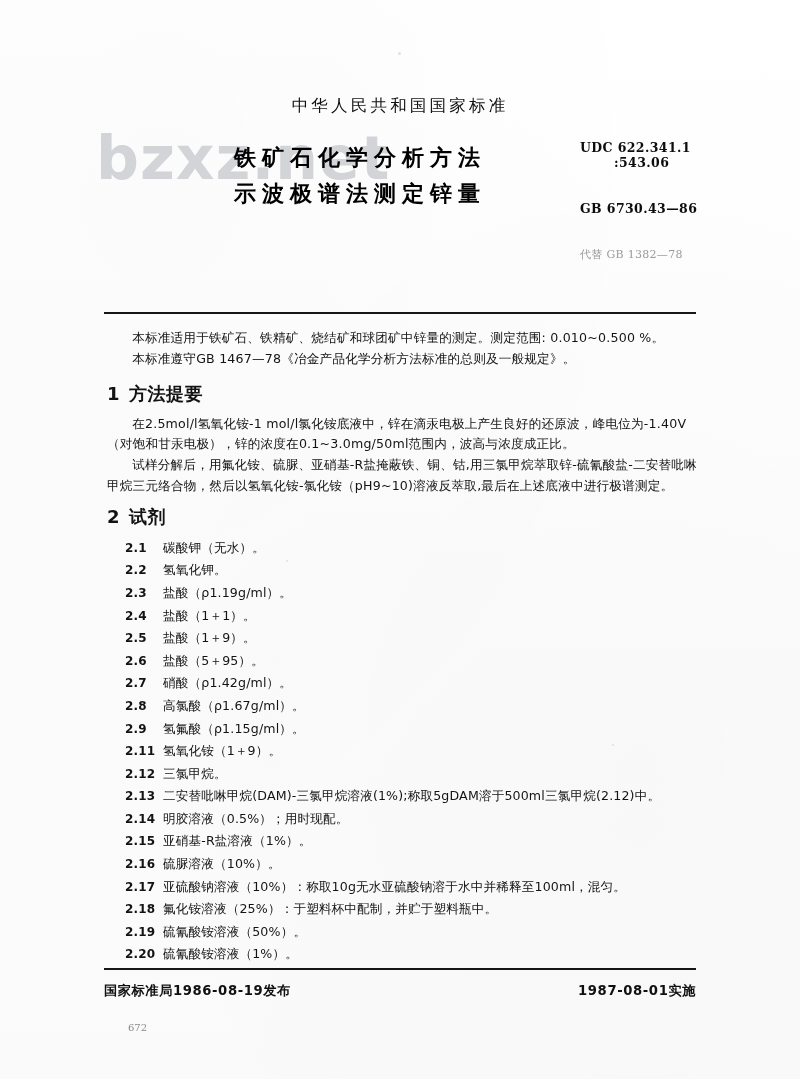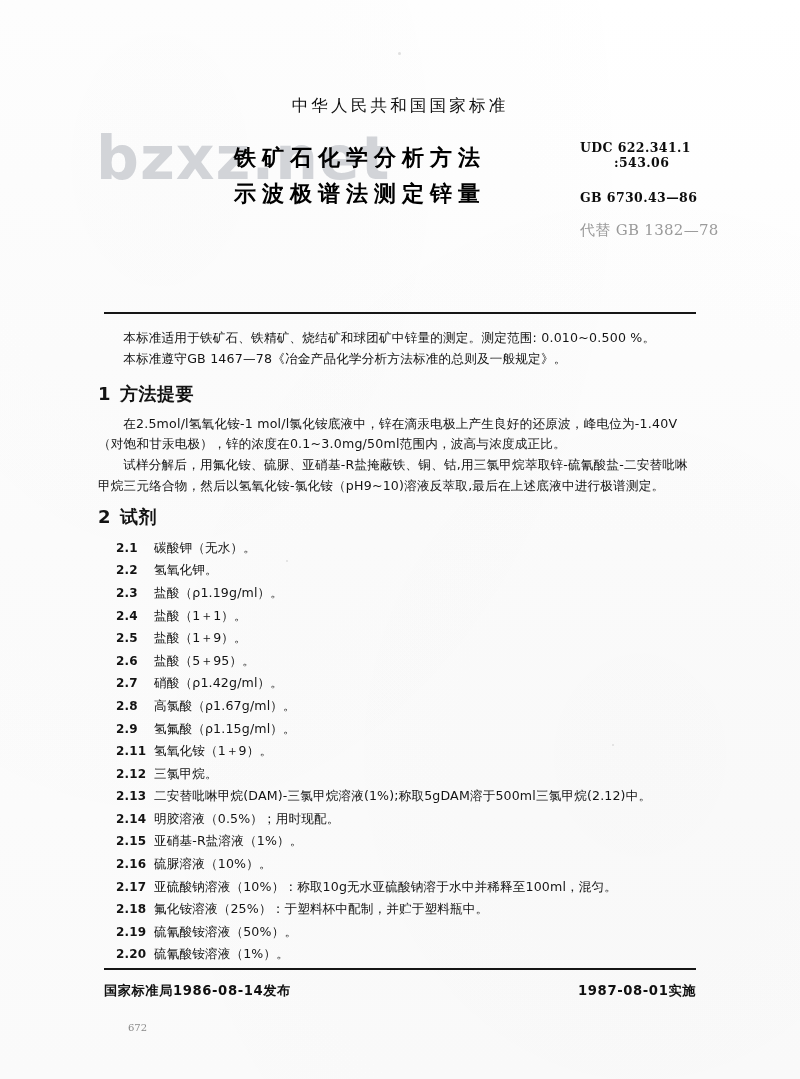--- a/index.html
+++ b/index.html
@@ -83,24 +83,24 @@
     top: 140px;
     width: 150px;
     font-family: "DejaVu Serif", "Liberation Serif", serif;
     font-weight: bold;
     font-size: 12.5px;
     color: #0d0d0d;
     letter-spacing: .4px;
   }
   .codeblock .udc { white-space: nowrap; }
   .codeblock .udc2 { margin-left: 34px; }
-  .codeblock .gb { margin-top: 20px; white-space: nowrap; }
+  .codeblock .gb { margin-top: 31px; white-space: nowrap; }
   .codeblock .supersede {
-    margin-top: 16px;
-    font-size: 15px;
+    margin-top: 31px;
+    font-size: 11px;
     font-weight: normal;
     color: #9a9a9a;
     letter-spacing: .3px;
     white-space: nowrap;
   }
 
   .en-title {
     position: absolute;
     left: 150px;
     top: 222px;
@@ -128,21 +128,21 @@
     left: 104px;
     top: 968px;
     width: 592px;
     height: 2.2px;
     background: #161616;
   }
 
   
   .body {
     position: absolute;
-    left: 98px;
+    left: 107px;
     top: 328px;
     width: 596px;
     font-size: 12.6px;
     line-height: 20.6px;
     color: #131313;
   }
   .para {
     text-indent: 2em;
     margin: 0;
     letter-spacing: .2px;
@@ -322,18 +322,18 @@
       <li>
           <span class="rnum">2.20</span>
           <span class="rtxt">硫氰酸铵溶液（1%）。</span>
         </li>
     </ul>
   </div>
 
   <div class="rule-bottom"></div>
 
   <div class="footer">
-    <span>国家标准局1986-08-14发布</span>
+    <span>国家标准局1986-08-19发布</span>
     <span>1987-08-01实施</span>
   </div>
 
   <div class="pagenum">672</div>
 </div>
 
 </body></html>

